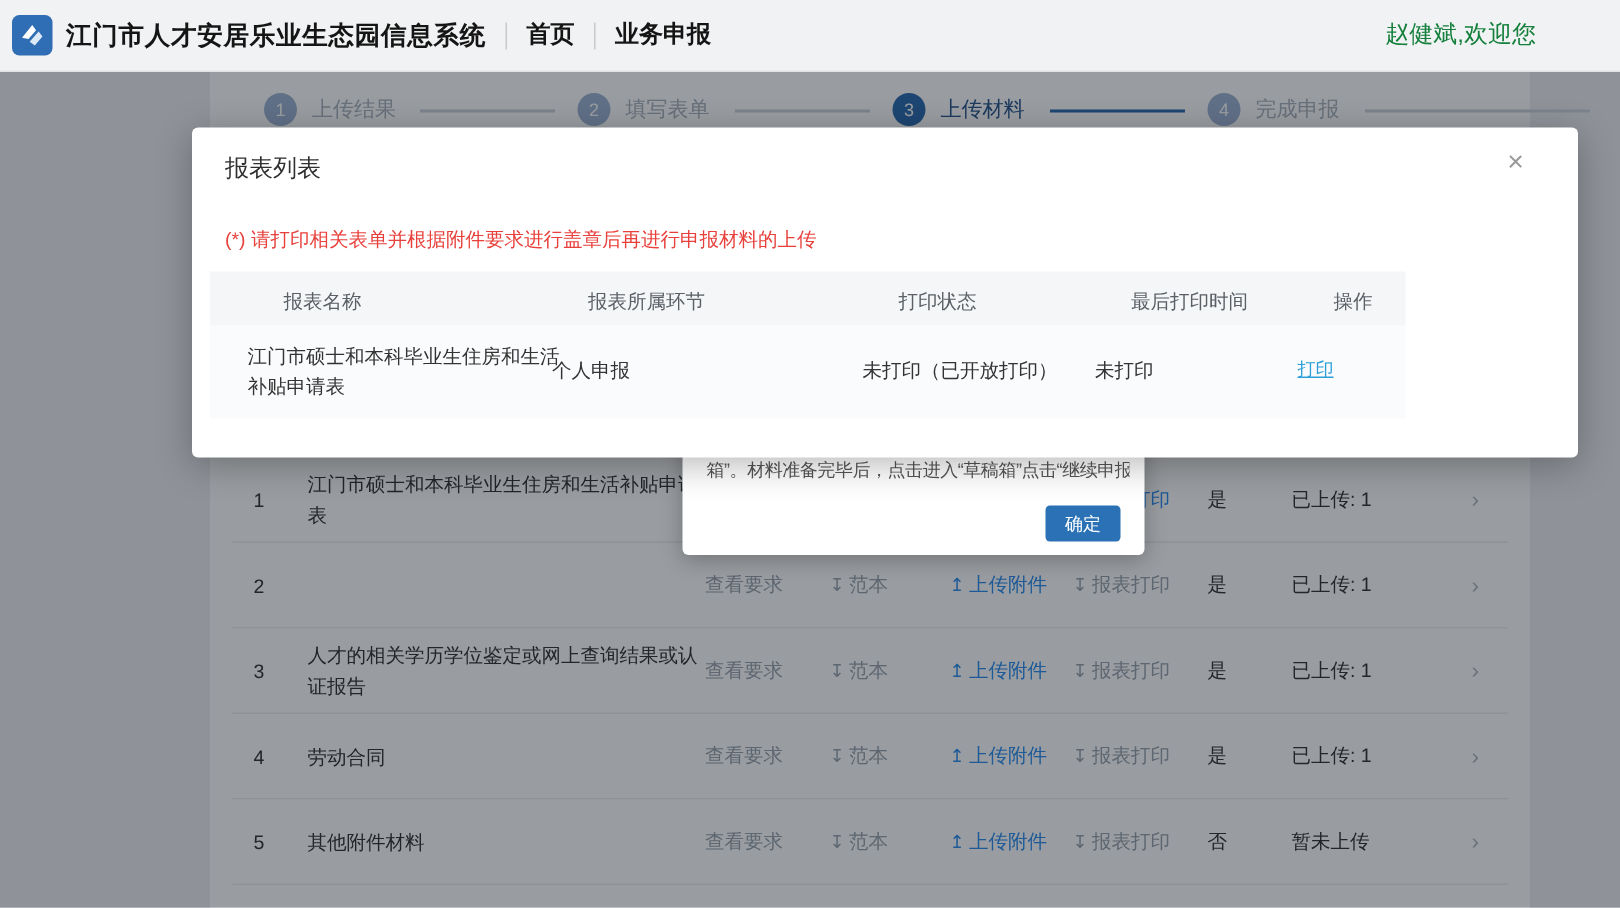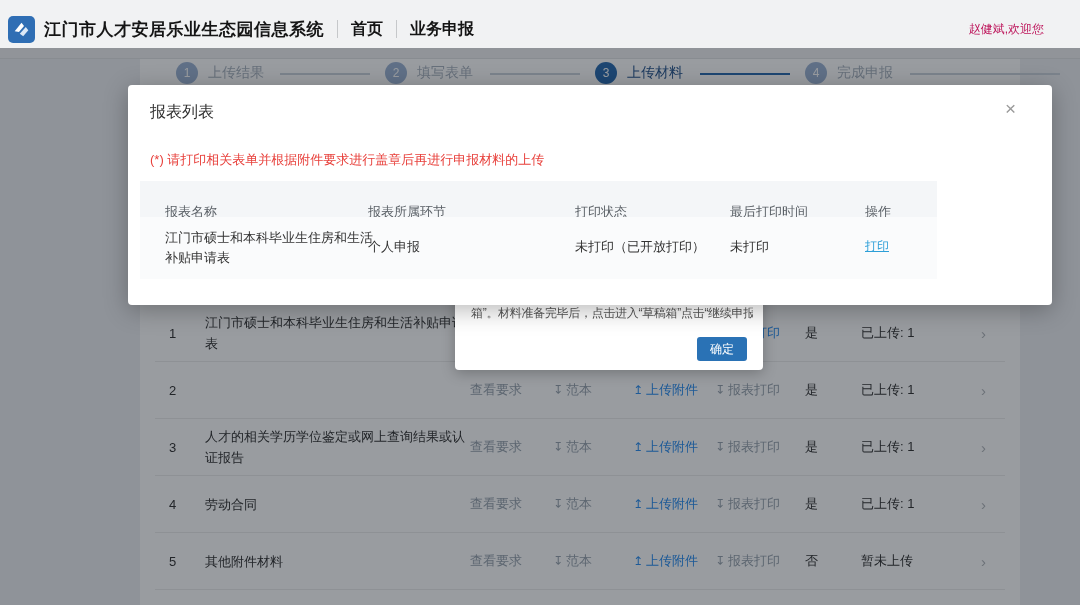--- a/index.html
+++ b/index.html
@@ -4,32 +4,32 @@
 <style>
   * { box-sizing: border-box; margin: 0; padding: 0; }
   html,body { width:1080px; height:605px; overflow:hidden; }
   body {
     position:relative;
     font-family:"Liberation Sans","DejaVu Sans",sans-serif;
     background:#eef0f3;
   }
   
   .header{
-    position:absolute; top:0; left:0; width:1080px; height:59px;
+    position:absolute; top:0; left:0; width:1080px; height:48px;
     background:#f1f2f3; border-bottom:1px solid #e2e3e5;
     display:flex; align-items:center; z-index:5;
   }
   .logo{
     width:27px; height:27px; border-radius:5px; background:#2f6eb4;
     margin-left:8px; flex:0 0 auto; display:flex; align-items:center; justify-content:center;
   }
   .app-title{ font-size:17px; font-weight:bold; color:#151515; margin-left:9px; letter-spacing:0.5px;}
   .nav-sep{ width:1px; height:18px; background:#c6c8ca; margin:0 13px;}
   .nav-item{ font-size:16px; font-weight:bold; color:#151515; cursor:pointer;}
-  .greeting{ margin-left:auto; margin-right:36px; font-size:12px; color:#be185d;}
+  .greeting{ margin-left:auto; margin-right:56px; font-size:16px; color:#15803d;}
 
   
   .card{ position:absolute; left:140px; top:48px; width:880px; height:557px; background:#fff; }
 
   .stepper{ position:absolute; top:62px; left:0; width:1080px; height:24px; z-index:1;}
   .step{ position:absolute; top:0; display:flex; align-items:center;}
   .step-circle{
     width:22px; height:22px; border-radius:50%; background:#9db4d4; color:#fff;
     font-size:12px; display:flex; align-items:center; justify-content:center; flex:0 0 auto;
   }
@@ -69,21 +69,21 @@
   .popup-confirm{ position:absolute; right:16px; bottom:9px; background:#2a72b5; color:#fff;
     font-size:12px; line-height:1; padding:6px 13px; border-radius:3px; border:none; cursor:pointer;}
 
   
   .modal{ position:absolute; left:128px; top:85px; width:924px; height:220px;
     background:#fff; border-radius:4px; box-shadow:0 5px 24px rgba(0,0,0,0.28); z-index:30;}
   .modal-title{ position:absolute; left:22px; top:17px; font-size:16px; color:#303030;}
   .modal-close{ position:absolute; right:36px; top:14px; font-size:19px; color:#9a9a9a; cursor:pointer; line-height:1;}
   .modal-warning{ position:absolute; left:22px; top:66px; font-size:13px; color:#e8413c;text-align:center;}
   .r-head{ position:absolute; left:12px; top:96px; width:797px; height:36px; background:#f4f6f8; font-size:13px; color:#5a6066;}
-  .r-head span{ position:absolute; top:22px; white-space:nowrap;}
+  .r-head span{ position:absolute; top:11px; white-space:nowrap;margin-left:24px;}
   .rh-0{ left:25px;} .rh-1{ left:228px;} .rh-2{ left:435px;} .rh-3{ left:590px;} .rh-4{ left:725px;}
   .r-row{ position:absolute; left:12px; top:132px; width:797px; height:62px; background:#fafbfc; font-size:13px; color:#333;}
   .r-row > div{ position:absolute; white-space:nowrap;}
   .rc-name{ left:25px; top:11px; width:212px; line-height:20px; white-space:normal !important;}
   .rc-stage{ left:228px; top:21px;}
   .rc-status{ left:435px; top:21px;}
   .rc-time{ left:590px; top:21px;}
   .rc-action{ left:725px; top:21px; color:#2d9fd8; font-size:12px; cursor:pointer;text-decoration:underline;}
 </style>
 </head>

